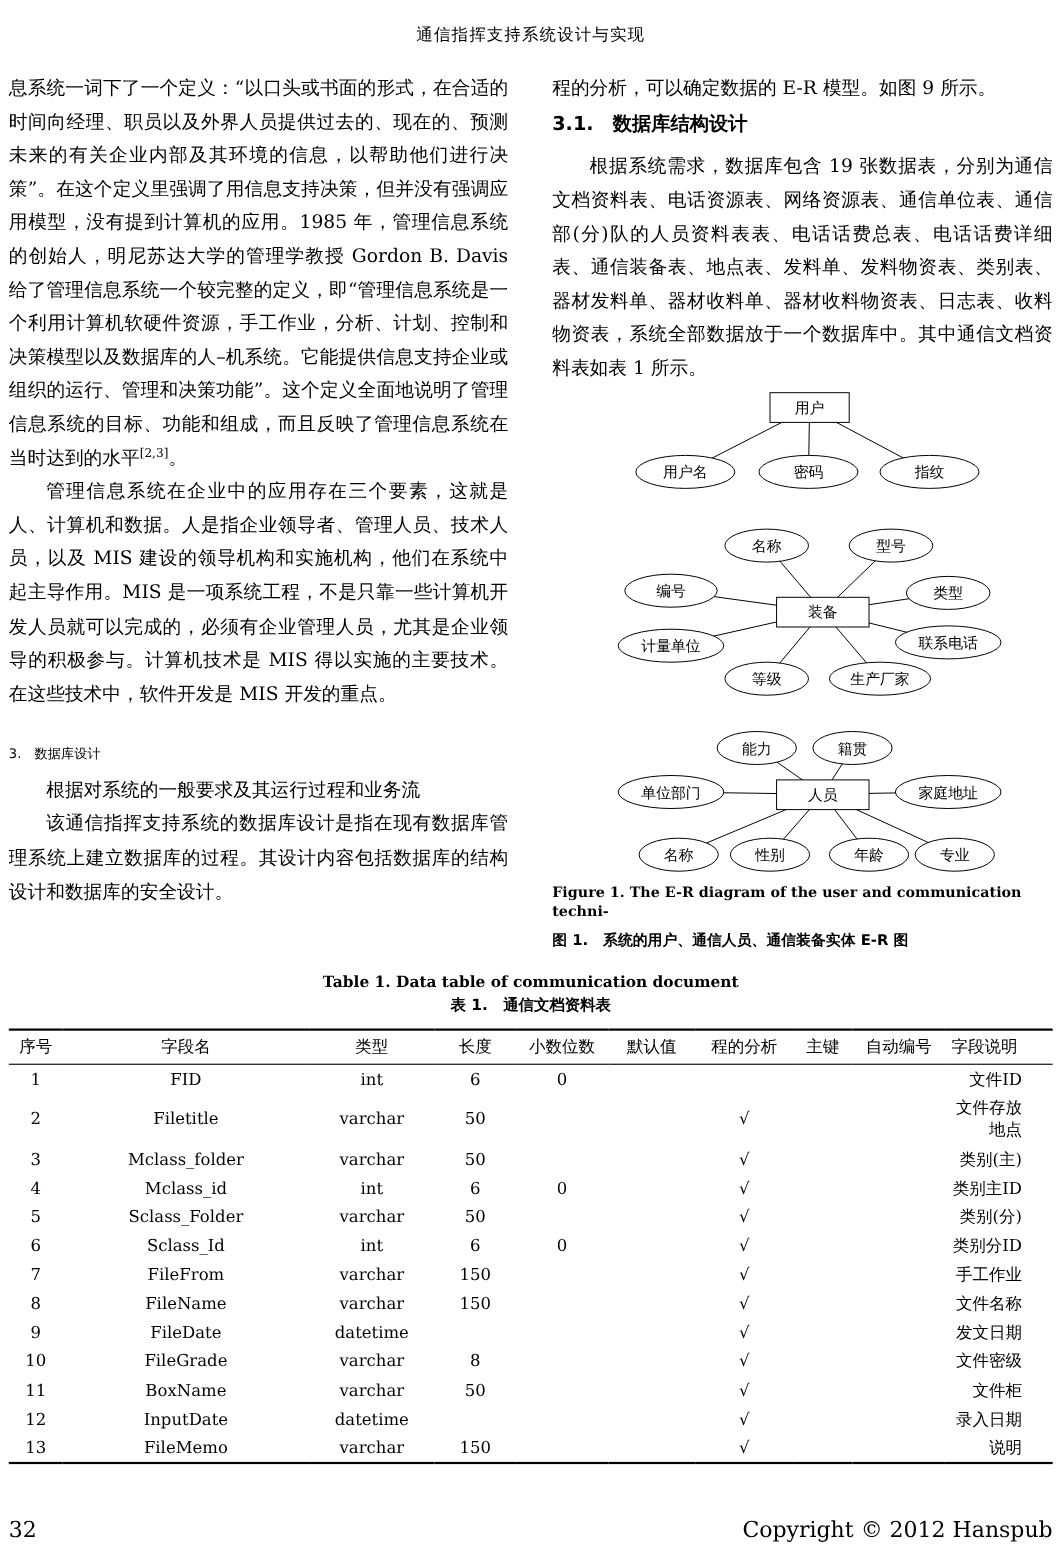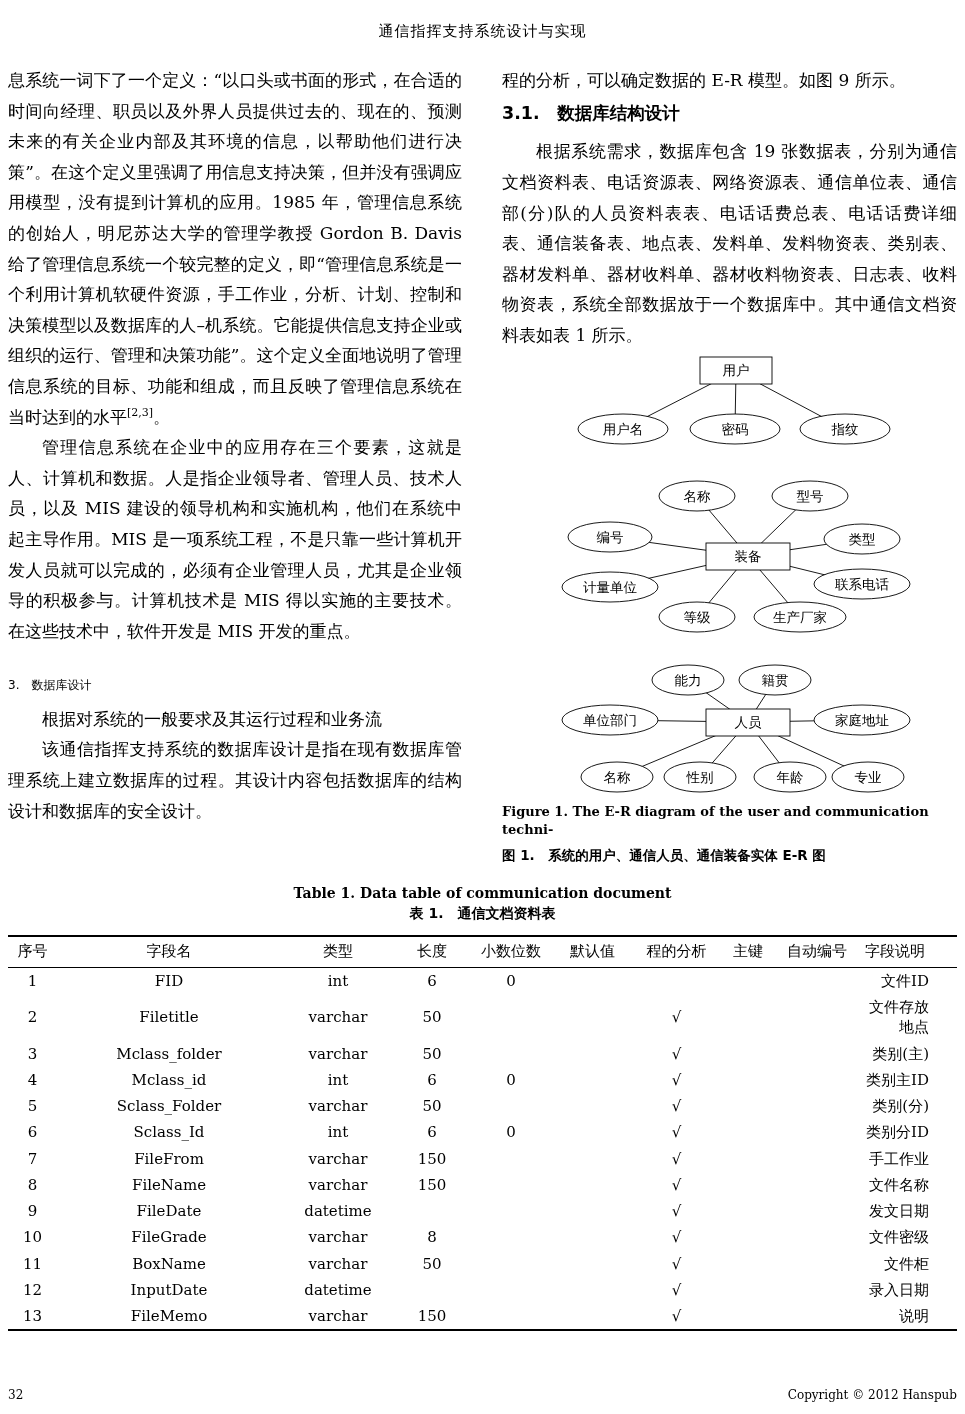--- a/index.html
+++ b/index.html
@@ -52,21 +52,21 @@
   .ftable .col3 { width:70px; }
   .ftable .col4 { width:80px; }
   .ftable .col5 { width:75px; }
   .ftable .col6 { width:85px; }
   .ftable .col7 { width:50px; }
   .ftable .col8 { width:80px; }
   .ftable td.col9 { text-align:right; padding-right:28px; }
   .ftable th.col9 { text-align:center; padding-right:28px; }
   .footer {
     position:absolute; bottom:12px; left:8px; right:8px;
-    display:flex; justify-content:space-between; font-size:12px;
+    display:flex; justify-content:space-between; font-size:20px;
   }
 </style>
 </head>
 <body>
 
 <div class="running-head">通信指挥支持系统设计与实现</div>
 
 <div class="columns">
   <div class="col">
     <p class="noindent"><span>息系统一词下了一个定义：“以口头或书面的形式，在合适的时间向经理、职员以及外界人员提供过去的、现在的、预测未来的有关企业内部及其环境的信息，以帮助他们进行决策”。在这个定义里强调了用信息支持决策，但并没有强调应用模型，没有提到计算机的应用。1985 年，管理信息系统的创始人，明尼苏达大学的管理学教授 Gordon B. Davis 给了管理信息系统一个较完整的定义，即“管理信息系统是一个利用计算机软硬件资源，手工作业，分析、计划、控制和决策模型以及数据库的人–机系统。它能提供信息支持企业或组织的运行、管理和决策功能”。这个定义全面地说明了管理信息系统的目标、功能和组成，而且反映了管理信息系统在当时达到的水平</span><sup>[2,3]</sup><span>。</span></p>

